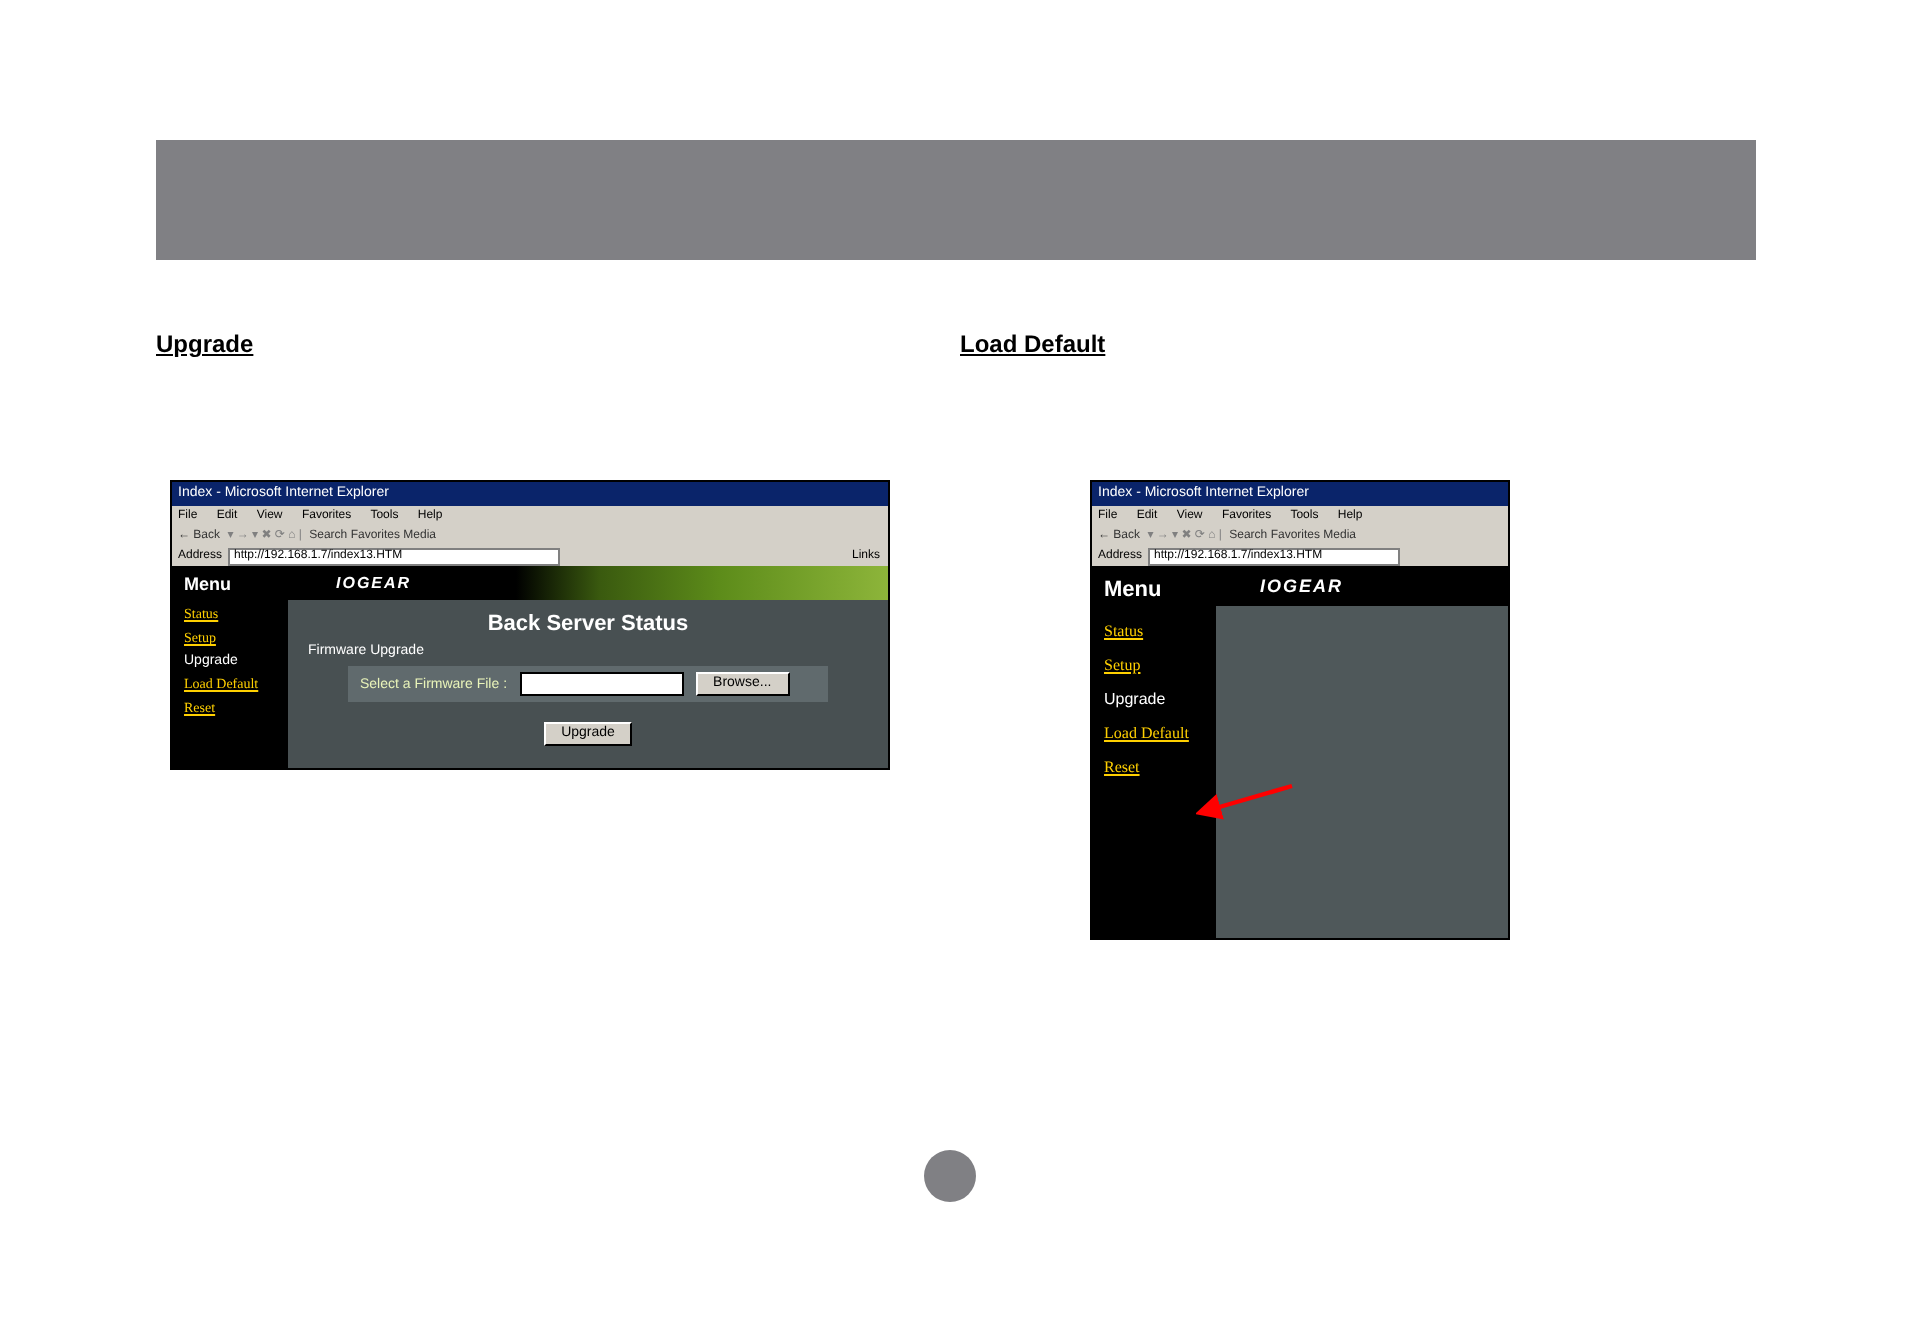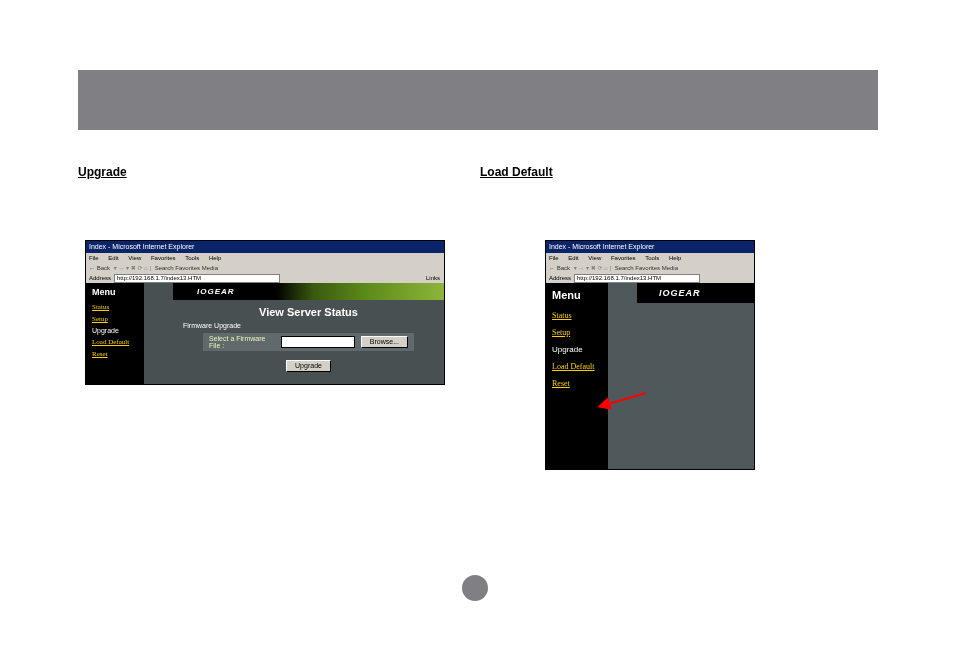--- a/index.html
+++ b/index.html
@@ -55,21 +55,21 @@
     overflow: hidden;
     box-sizing: border-box;
   }
   .title-bar { height: 12px; background: #0a246a; color: #fff; font-size: 7px; padding: 0 3px; line-height: 12px; }
   .menu-bar  { height: 10px; background: #d4d0c8; color: #000; font-size: 6px; line-height: 10px; padding-left: 3px; }
   .menu-bar span { margin-right: 8px; }
   .tool-bar  { height: 10px; background: #d4d0c8; font-size: 6px; line-height: 10px; padding-left: 3px; color: #333; }
   .addr-bar  { height: 10px; background: #d4d0c8; font-size: 6px; line-height: 10px; display:flex; align-items:center; }
   .addr-label{ padding: 0 3px; }
   .addr-field{ background:#fff; border:1px solid #808080; height:7px; line-height:7px; width:160px; font-size:6px; padding:0 2px; }
-  .content-row { display:flex; height: calc(100% - 42px); gap: 29px; }
+  .content-row { display:flex; height: calc(100% - 42px); }
   .sidebar-left {
     width: 58px;
     background: #000;
     padding: 4px 6px;
     box-sizing: border-box;
     color: #fff;
   }
   .sidebar-left .menu-title { color: #fff; font-weight: bold; font-size: 9px; margin-bottom: 6px; }
   .sidebar-left .nav-item { font-size: 7px; margin: 4px 0; display:block; }
   .link-yellow { color: #ffd000; text-decoration: underline; font-family: Liberation Serif, serif; }
@@ -194,21 +194,21 @@
         <span class="nav-item link-yellow">Status</span>
         <span class="nav-item link-yellow">Setup</span>
         <span class="nav-item link-white">Upgrade</span>
         <span class="nav-item link-yellow">Load Default</span>
         <span class="nav-item link-yellow">Reset</span>
       </div>
       <div class="main-left-top">
         <div class="logo-strip">
           <span class="logo-text">IOGEAR</span>
         </div>
-        <div class="page-title-white">View Server Status</div>
+        <div class="page-title-white">Back Server Status</div>
         <div class="firmware-label">Firmware Upgrade</div>
         <div class="upload-box">
           <span>Select a Firmware File :</span>
           <span class="file-input"></span>
           <button class="ie-btn">Browse...</button>
         </div>
         <div class="upgrade-btn-row">
           <button class="ie-btn">Upgrade</button>
         </div>
       </div>

